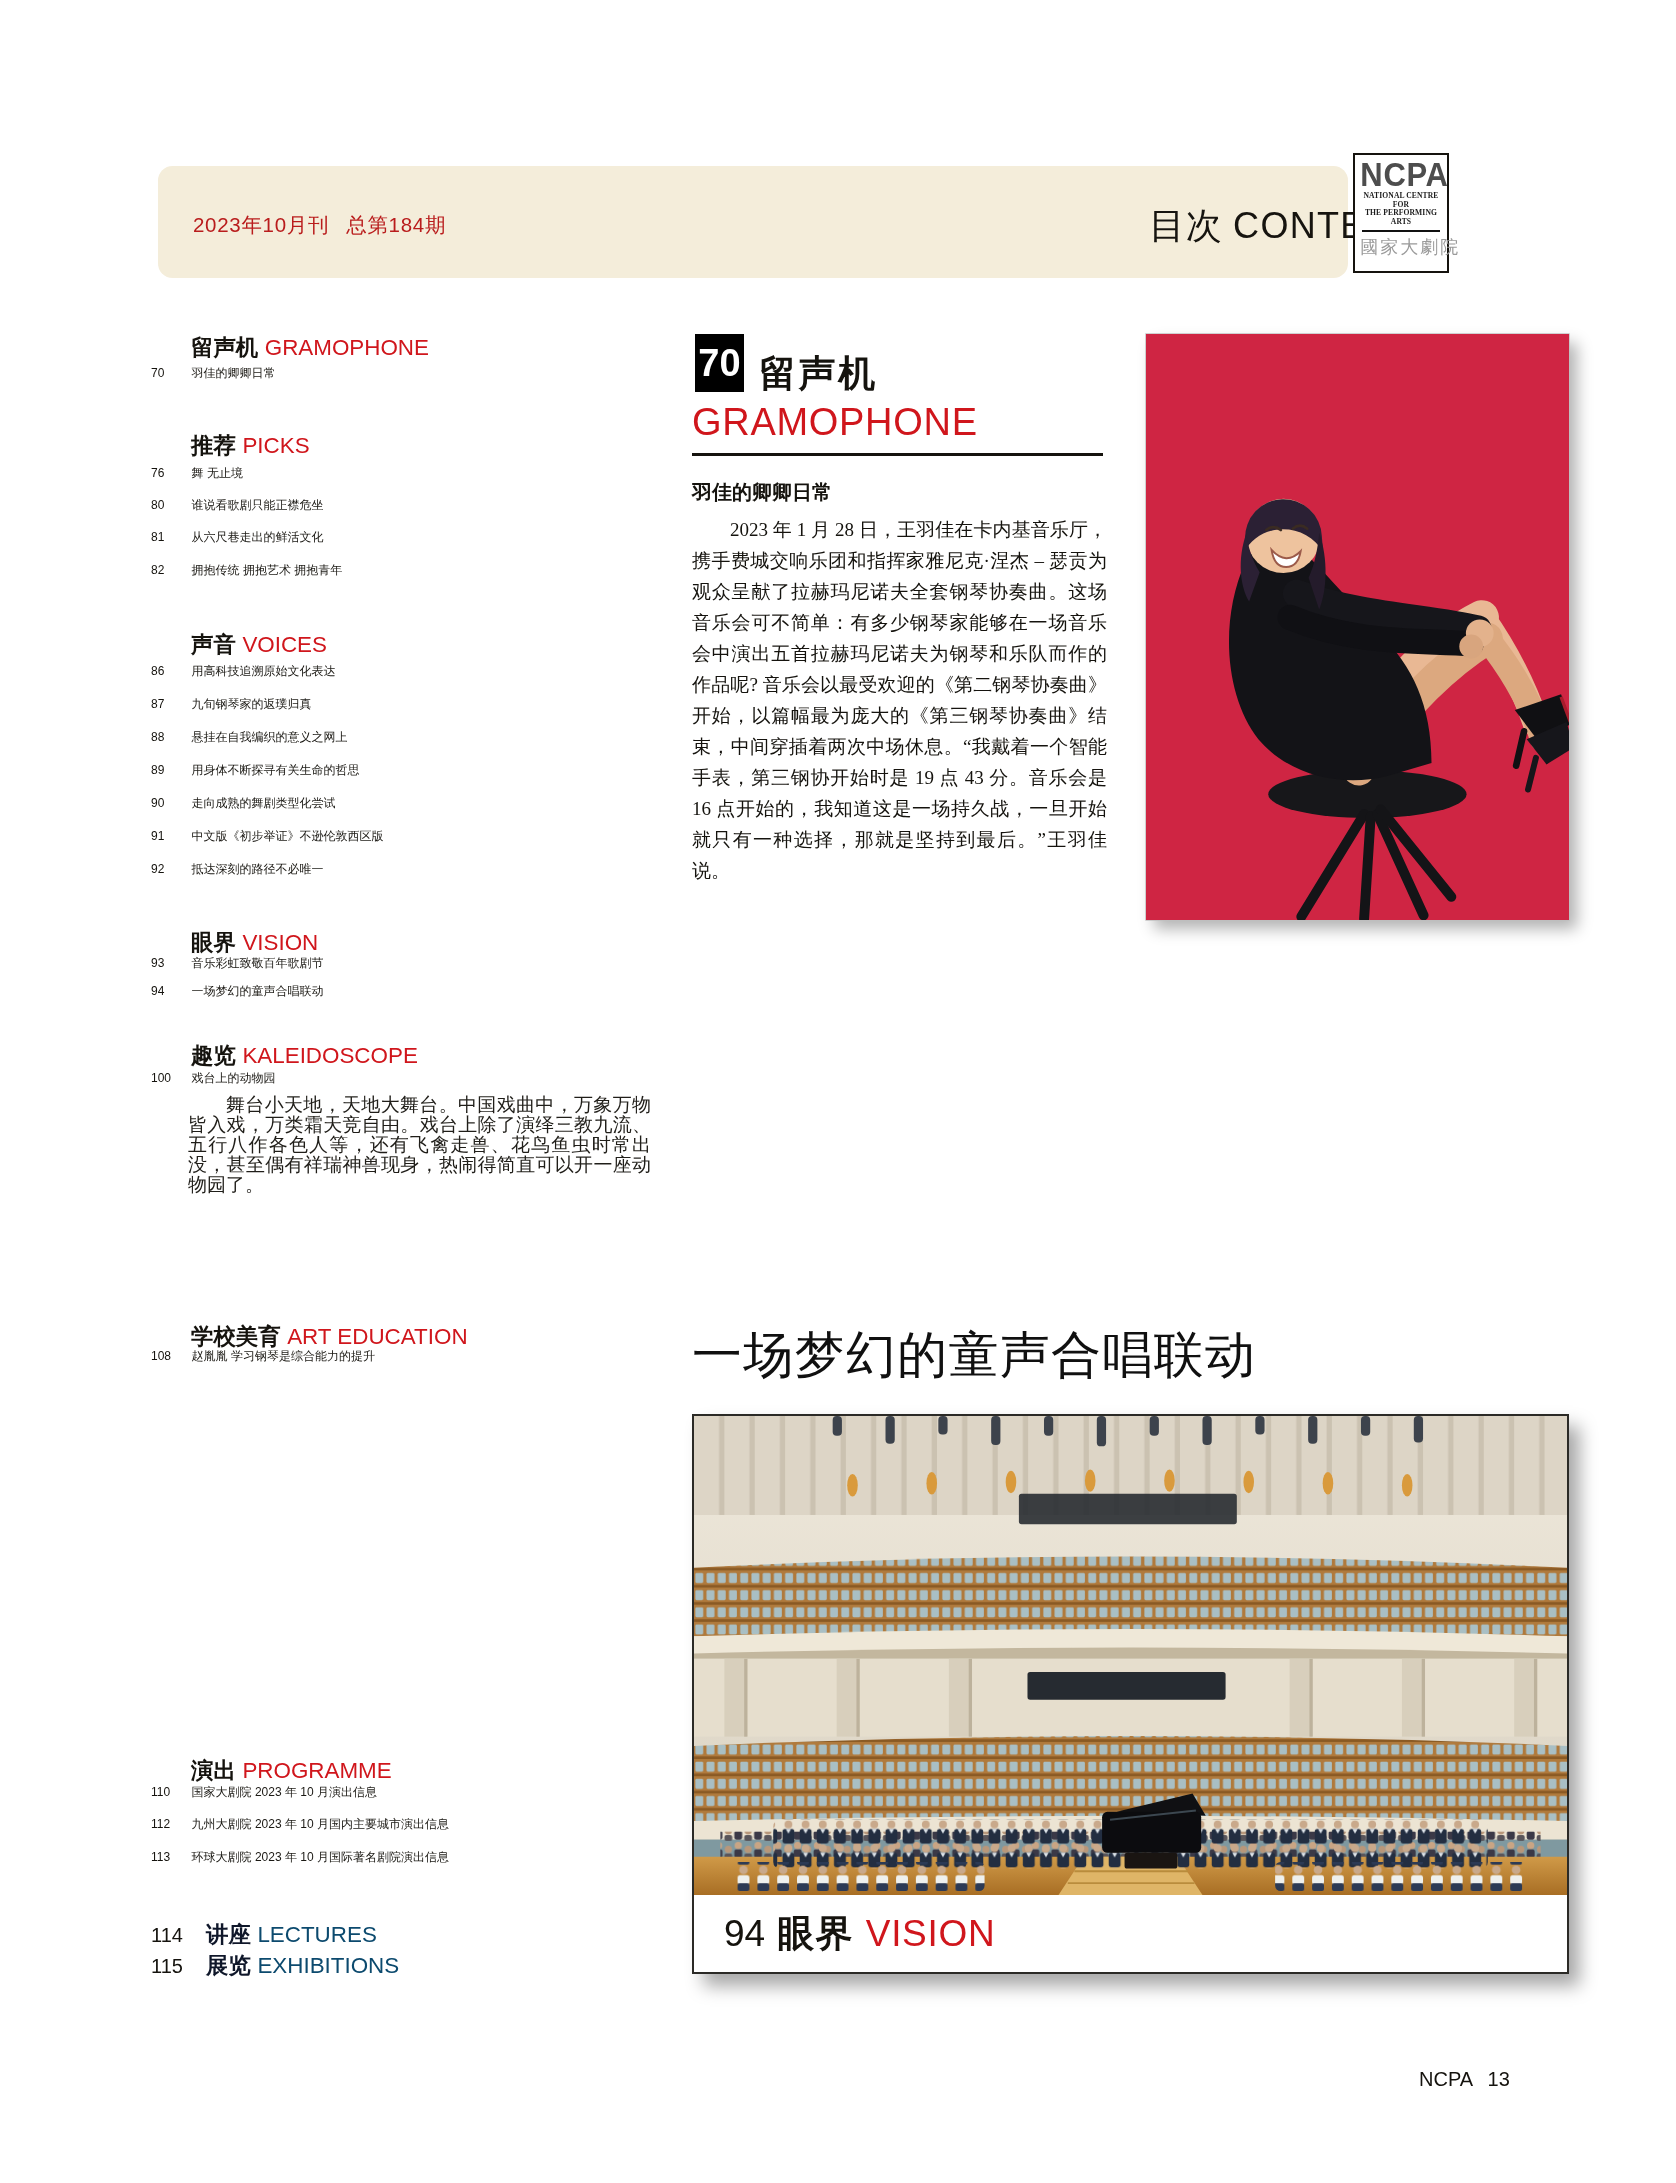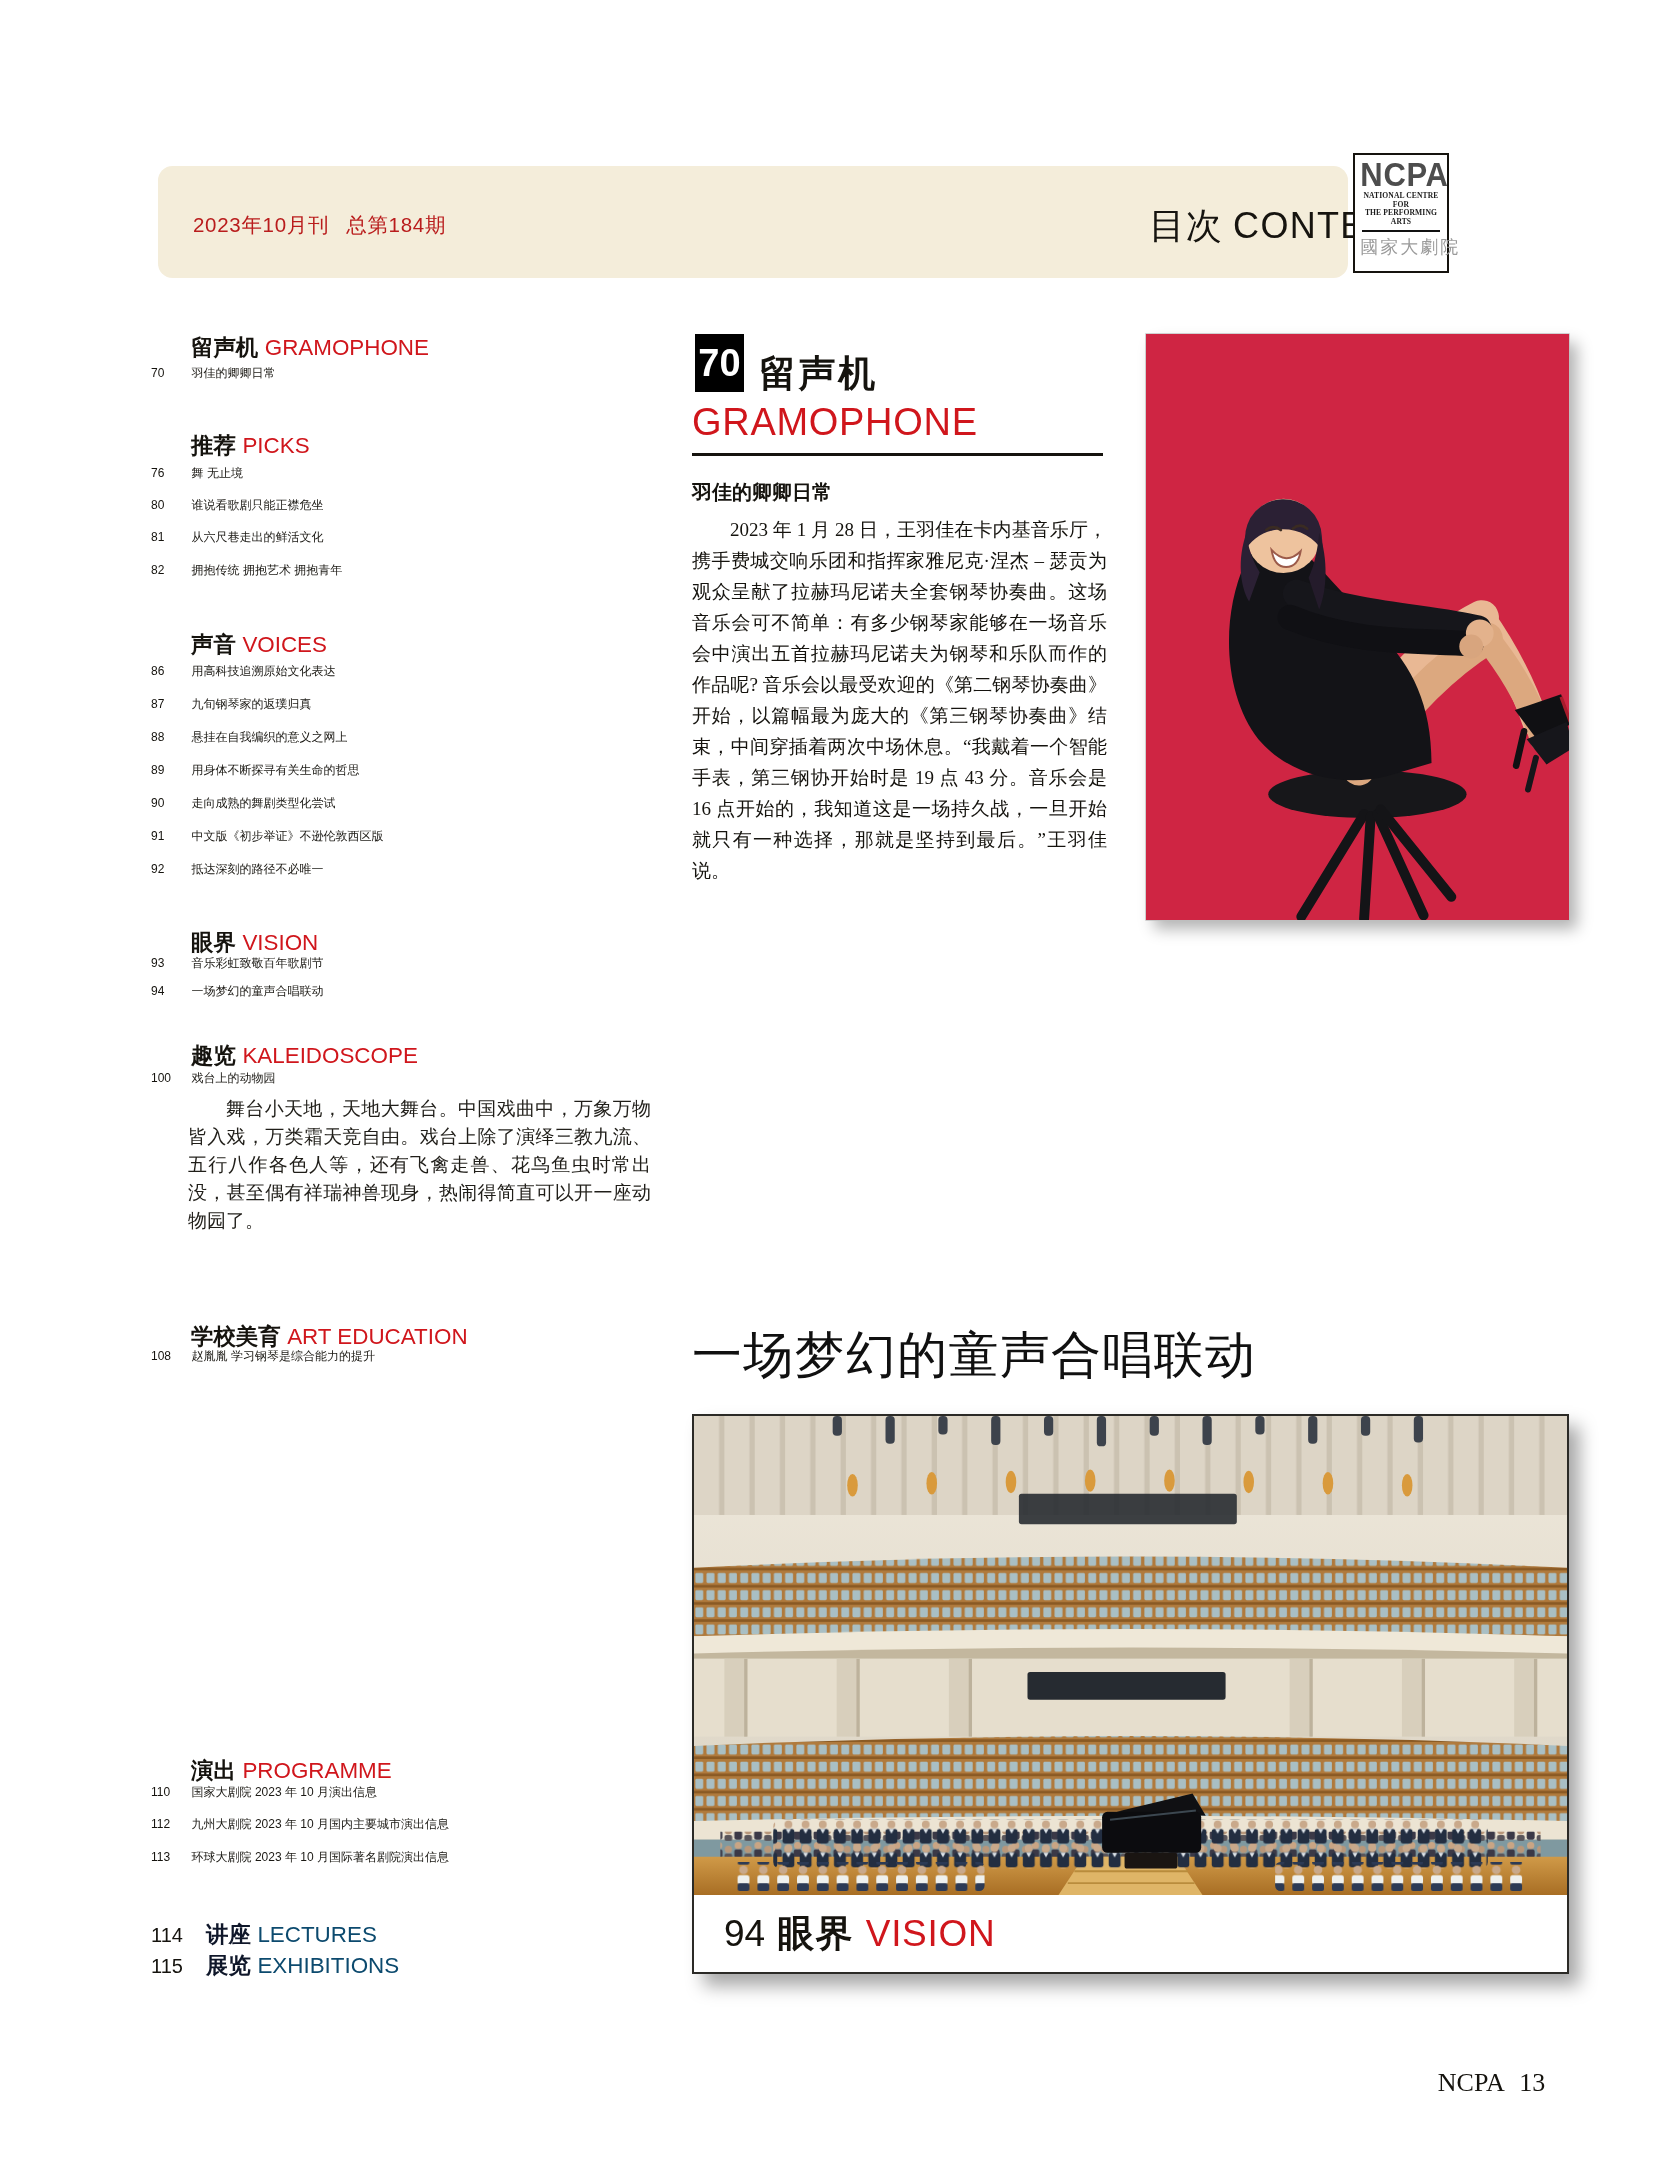--- a/index.html
+++ b/index.html
@@ -22,21 +22,21 @@
   .logo-cn{font-family:"DejaVu Serif","Liberation Serif",serif;font-size:18px;color:#9b9b9b;letter-spacing:2px;white-space:nowrap;}
 
   
   .sec-head{left:191px;font-size:22.4px;white-space:nowrap;}
   .sec-head .zh{font-weight:bold;color:#15130e;}
   .sec-head .en{color:#d0161c;margin-left:6.6px;}
   .toc-row{left:151px;font-size:12px;white-space:nowrap;}
   .toc-row .num{display:inline-block;width:38px;color:#15130e;}
   .toc-row .title{margin-left:2.6px;color:#1b1914;}
   .toc-excerpt{left:188px;width:463px;font-family:"Liberation Serif","DejaVu Serif",serif;
-               font-size:19px;line-height:28px;text-align:justify;text-indent:2em;color:#201e19;}
+               font-size:19px;line-height:20px;text-align:justify;text-indent:2em;color:#201e19;}
   .tail-row{left:151px;font-size:22.4px;white-space:nowrap;}
   .tail-row .num{display:inline-block;width:38px;font-size:20px;color:#15130e;}
   .tail-row .zh{font-weight:bold;color:#0f172a;margin-left:17px;}
   .tail-row .en{color:#0c4a6e;margin-left:6.6px;}
 
   
   .feature-badge{left:695px;top:334px;width:49px;height:58px;background:#000;color:#fff;
                  font-size:38px;font-weight:bold;display:flex;align-items:center;justify-content:center;}
   .feature-title-zh{left:759px;top:349px;font-size:37px;font-weight:bold;color:#15130e;letter-spacing:2.6px;}
   .feature-title-en{left:692px;top:401px;font-size:38px;color:#d0161c;letter-spacing:0.7px;}
@@ -57,21 +57,21 @@
                 box-sizing:border-box;box-shadow:10.6px 12px 17px rgba(0,0,0,0.35);}
   .hall{position:absolute;left:0;top:0;width:873px;height:479px;overflow:hidden;}
   .hall svg{display:block;width:100%;height:100%;}
   .caption-band{position:absolute;left:0;top:479px;width:873px;height:77px;background:#fff;
                 display:flex;align-items:center;padding-left:30px;box-sizing:border-box;}
   .caption-band .num{font-size:37px;color:#15130e;}
   .caption-band .zh{font-size:37px;font-weight:bold;color:#15130e;margin-left:12px;letter-spacing:1.3px;}
   .caption-band .en{font-size:37px;color:#d0161c;margin-left:12px;letter-spacing:0.7px;}
 
   
-  .page-footer{left:1419px;top:2068px;width:145px;font-size:26px;color:#15130e;text-align:center;white-space:nowrap;font-family:Liberation Serif, serif;}
+  .page-footer{left:1419px;top:2068px;width:145px;font-size:20px;color:#15130e;text-align:left;white-space:nowrap;}
   .page-footer .pg{margin-left:14.5px;}
 </style>
 </head>
 <body>
 
 <div id="page">
 
   <div class="abs header-band"></div>
   <div class="abs issue-line">
     <span>2023年10月刊</span><span class="sp"></span><span>总第184期</span>

